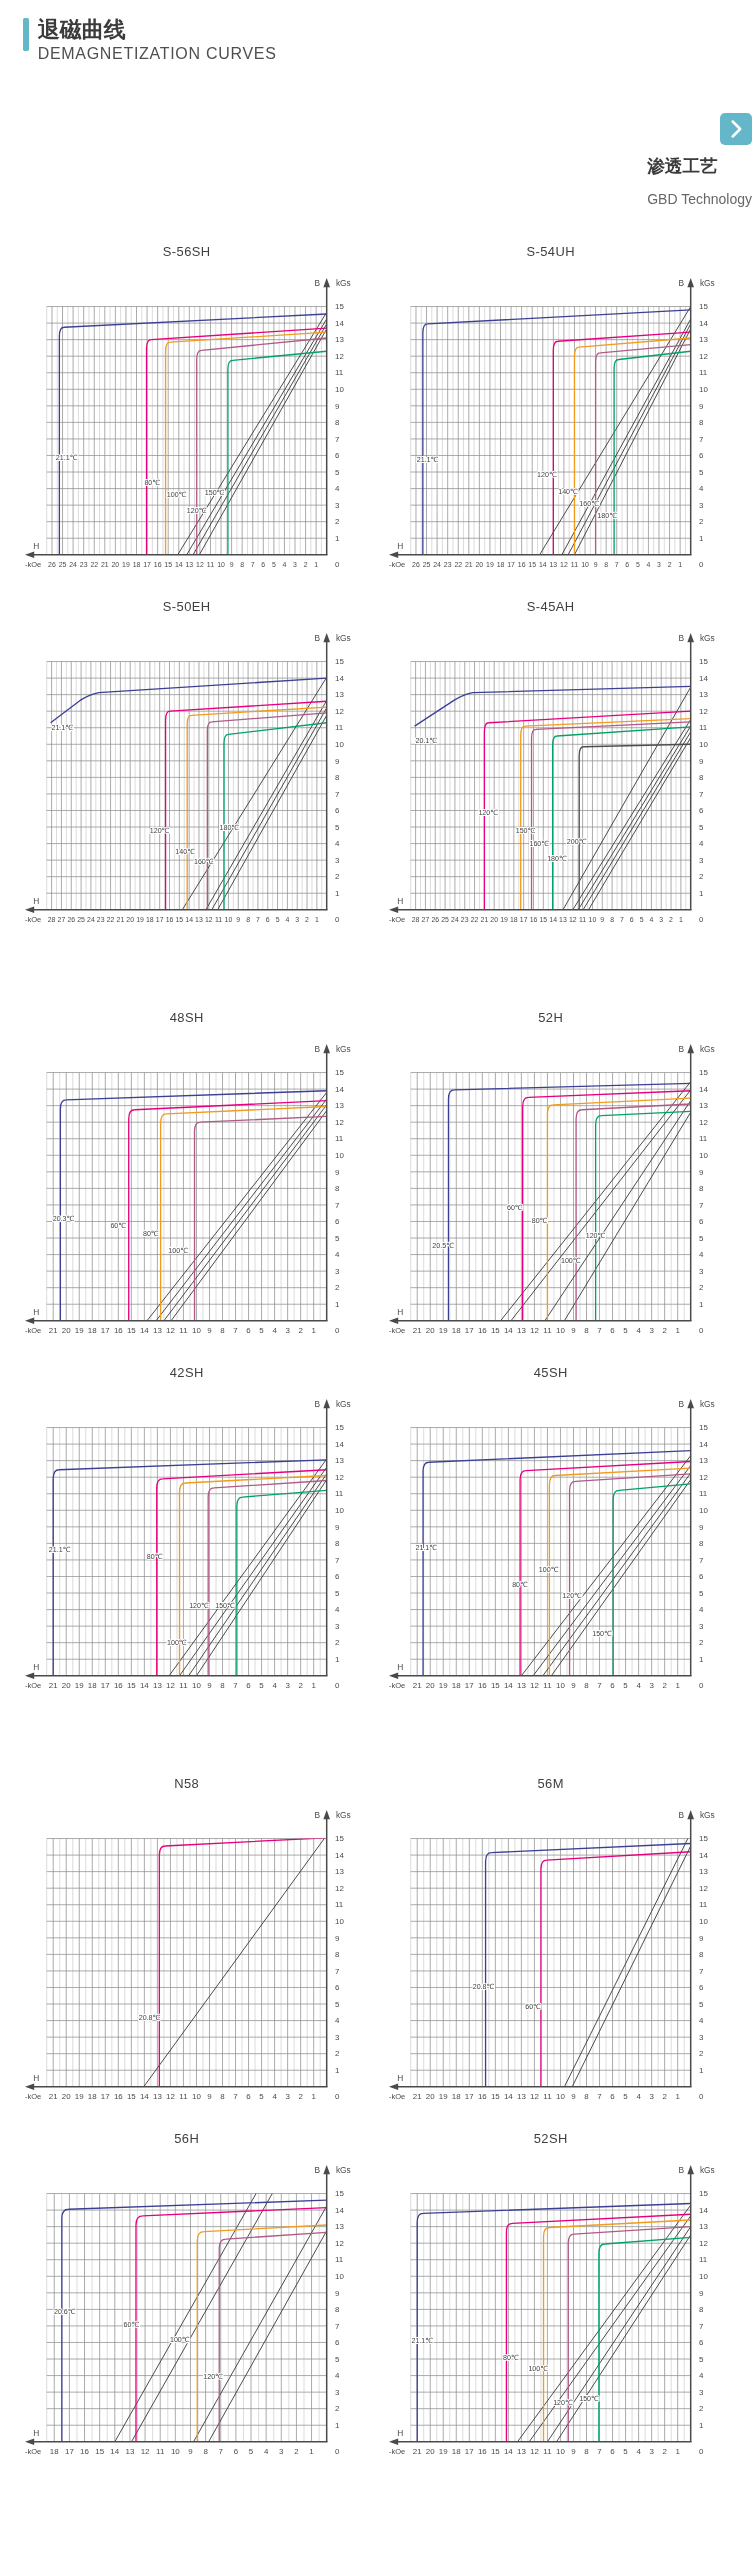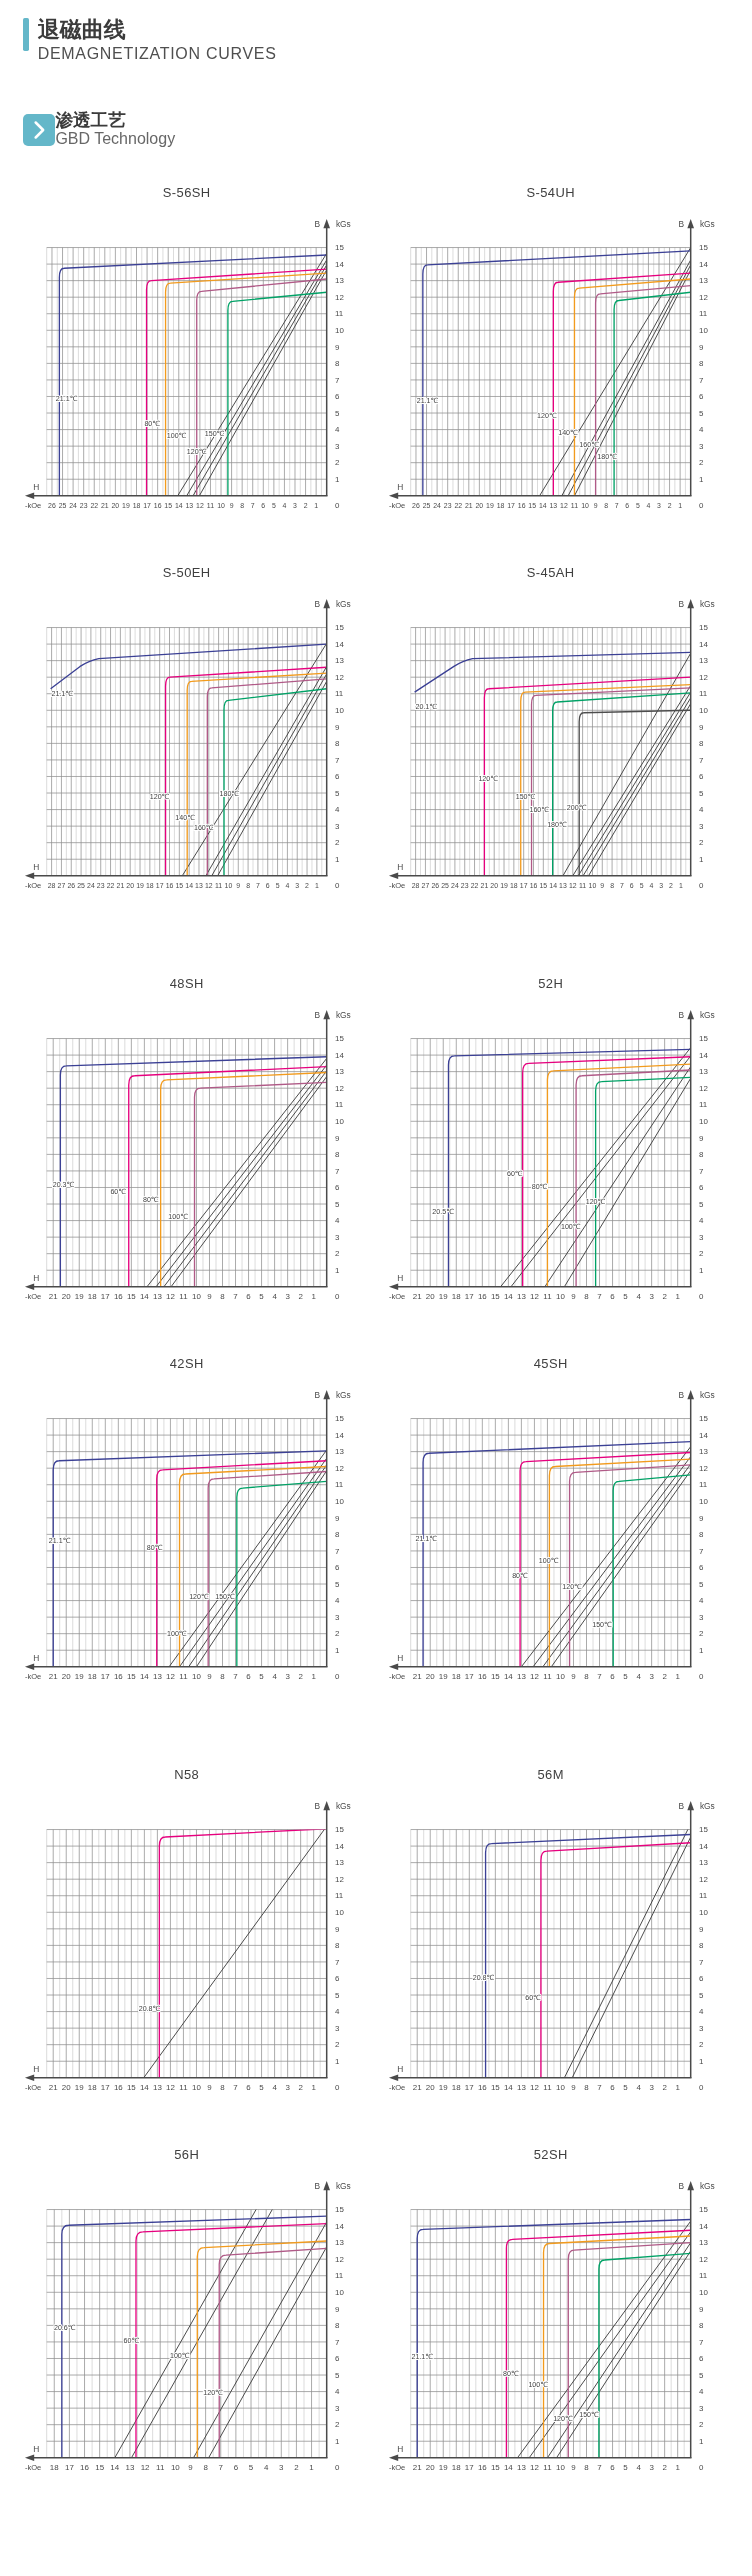--- a/index.html
+++ b/index.html
@@ -9,27 +9,27 @@
   }
   .page-header{display:flex;gap:8.4px;margin:18.4px 0 0 23.4px;align-items:stretch;}
   .accent-bar{width:5.9px;height:33px;border-radius:1.7px;background:#64b7c9;flex:0 0 auto;}
   .ph-text{display:flex;flex-direction:column;justify-content:center;}
   .ph-zh{font-size:22px;font-weight:bold;color:#3b3b3b;line-height:1.1;}
   .ph-en{font-size:16px;color:#4f4f4f;letter-spacing:0.7px;margin-top:2.5px;}
 
   .section{margin-left:23.4px;}
   .section.first{margin-top:47px;}
   .section.later{margin-top:75px;}
-  .section-header{display:flex;gap:0;align-items:center;}
+  .section-header{display:flex;gap:11px;align-items:flex-end;flex-direction:column;}
   .chev-box{width:32px;height:32px;border-radius:5px;background:#64b7c9;
     display:flex;align-items:center;justify-content:center;margin-top:2.5px;flex:0 0 auto;}
   .sh-zh{font-size:17.6px;font-weight:bold;color:#3b3b3b;line-height:1.15;}
-  .sh-en{font-size:16px;color:#676767;margin-top:0;}
+  .sh-en{font-size:14px;color:#676767;margin-top:15px;}
 
-  .charts-grid{display:grid;grid-template-columns:364px 364px;row-gap:44px;margin:31px 0 0 0;}
+  .charts-grid{display:grid;grid-template-columns:364px 364px;row-gap:19px;margin:31px 0 0 0;}
   .chart-block{width:365px;}
   .chart-block svg{display:block;}
   text{font-family:"Liberation Sans","DejaVu Sans",sans-serif;}
 </style>
 </head>
 <body>
 
 <header class="page-header">
   <div class="accent-bar"></div>
   <div class="ph-text">

